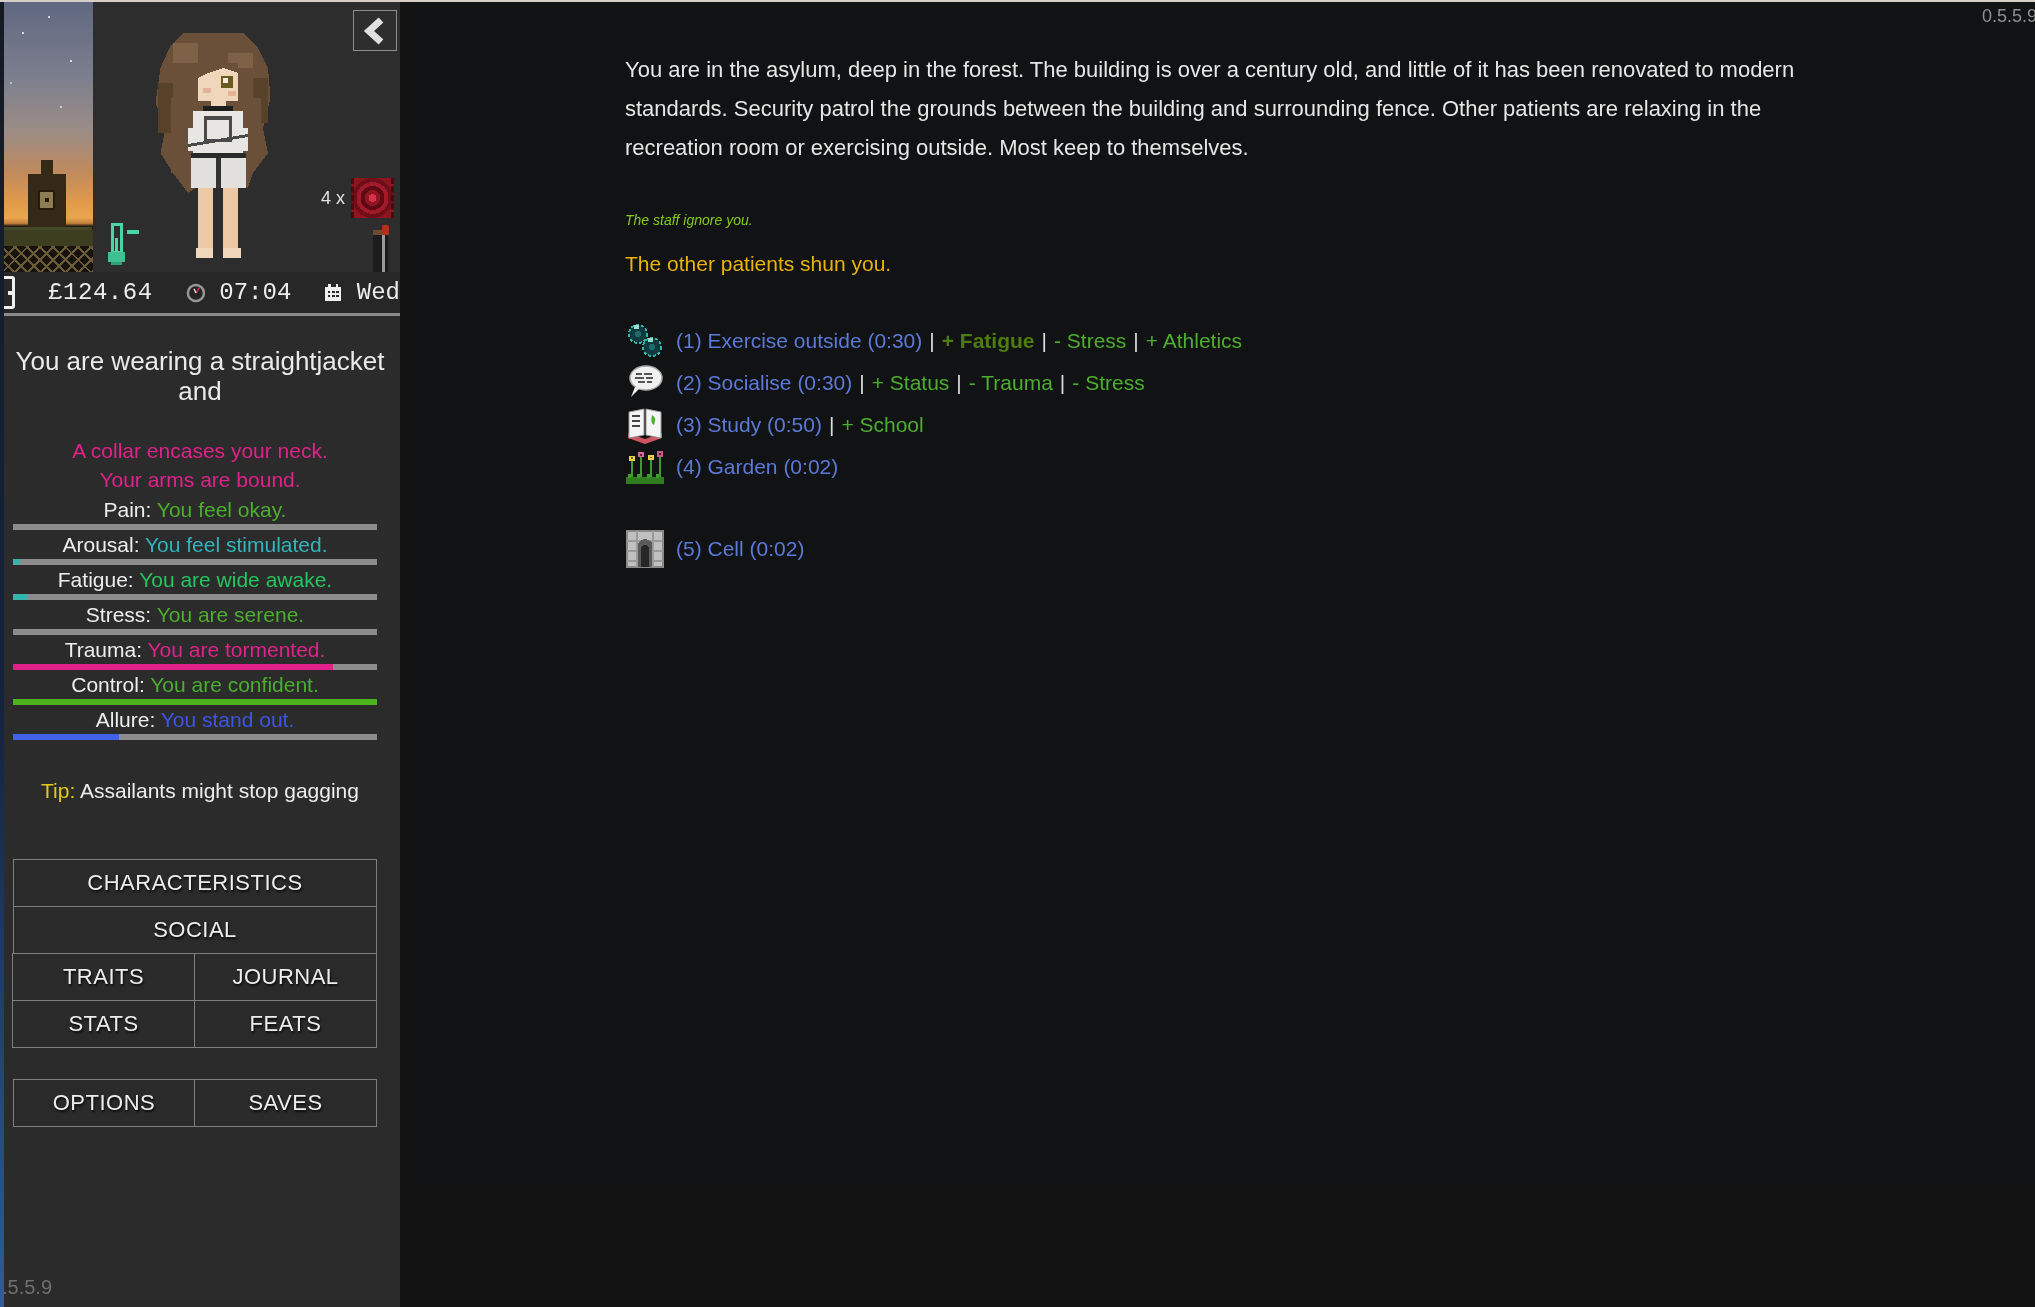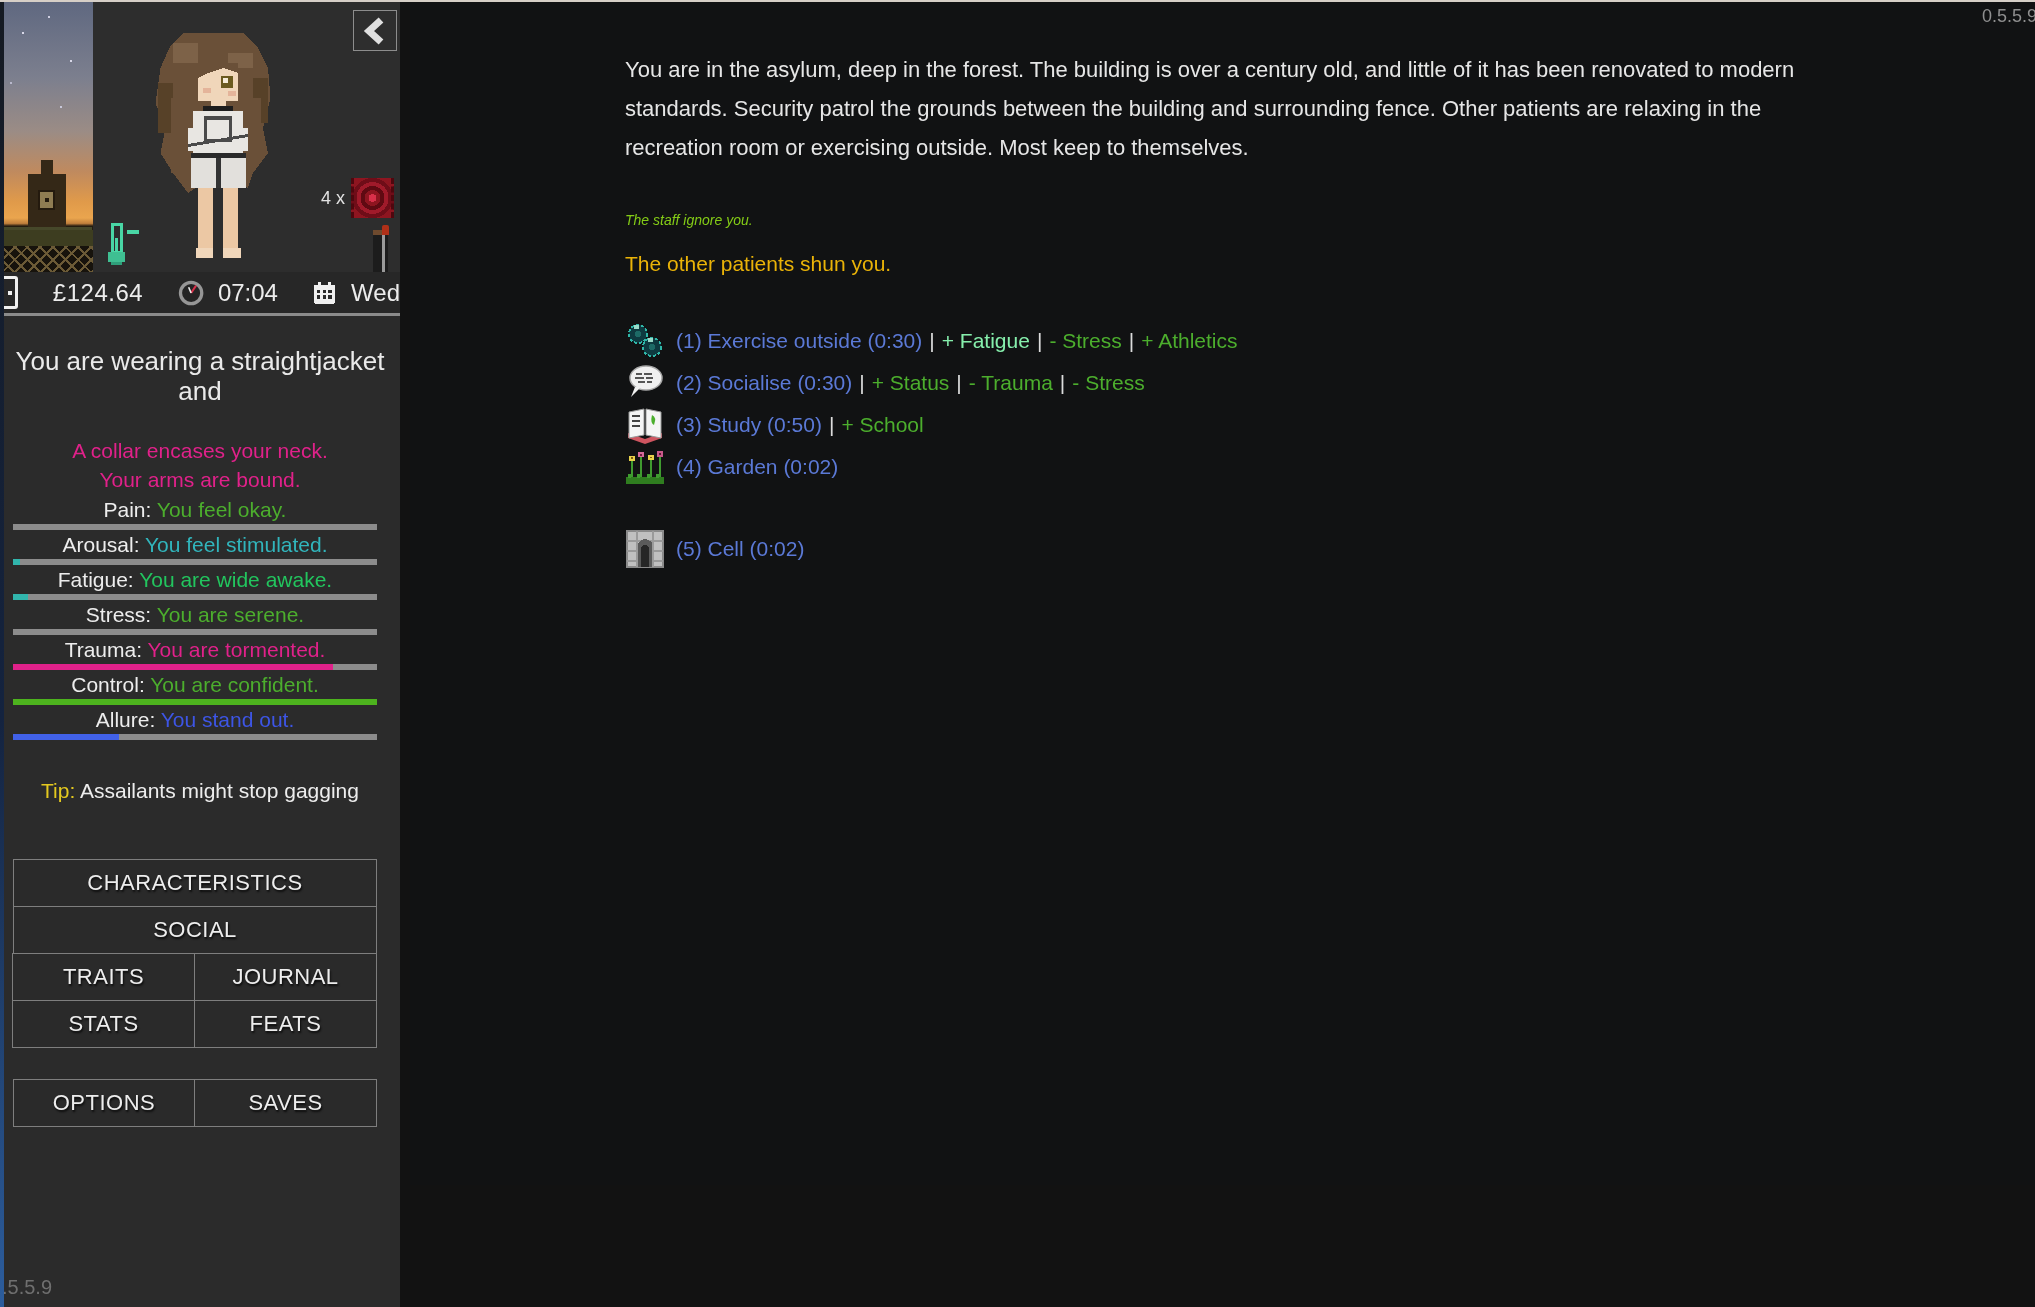--- a/index.html
+++ b/index.html
@@ -92,20 +92,21 @@
     content: ""; position: absolute; left: 0; top: -4px; width: 9px; height: 5px;
     background: #6e4a2e;
   }
   
   .hud-bar {
     position: absolute; left: 0; top: 272px; width: 400px; height: 44px;
     display: flex; align-items: center; justify-content: center; gap: 14px;
     color: #ececec; font-size: 24px;
     border-bottom: 3px solid #8b8b8b;
     background: #272727;
+    font-family: Liberation Mono, monospace;
   }
   .phone-icon { width: 21px; height: 33px; border: 3px solid #f0f0f0; border-radius: 3px; position: relative; }
   .phone-icon::after { content:""; position: absolute; left: 5px; top: 12px; width: 4px; height: 4px; background: #f0f0f0; }
   .hud-money { letter-spacing: 0.5px; }
   .hud-sep { width: 8px; }
   
   .desc-block {
     position: absolute; left: 10px; top: 346px; width: 380px;
     text-align: center; color: #eaeaea; font-size: 26px; line-height: 30px;
   }
@@ -341,21 +342,21 @@
         <svg width="40" height="40" viewBox="0 0 40 40" shape-rendering="crispEdges">
           <circle cx="13" cy="13" r="9" fill="#0e3a40" stroke="#2fb6a8" stroke-width="2" stroke-dasharray="3,2"></circle>
           <rect x="9" y="4" width="5" height="4" fill="#9adbc9"></rect>
           <circle cx="13" cy="13" r="3" fill="#1d6a66"></circle>
           <circle cx="27" cy="26" r="9" fill="#0e3a40" stroke="#2fb6a8" stroke-width="2" stroke-dasharray="3,2"></circle>
           <rect x="23" y="17" width="5" height="4" fill="#9adbc9"></rect>
           <circle cx="27" cy="26" r="3" fill="#1d6a66"></circle>
         </svg>
       </div>
       <span class="action-text">
-        <span class="action-link">(1) Exercise outside (0:30)</span><span class="fx-sep">|</span><span style="color: #86efac;">+ Fatigue</span><span class="fx-sep">|</span><span style="color: rgb(76, 174, 45);">- Stress</span><span class="fx-sep">|</span><span style="color: rgb(76, 174, 45);">+ Athletics</span>
+        <span class="action-link">(1) Exercise outside (0:30)</span><span class="fx-sep">|</span><span style="color: #4d7c0f; font-weight: bold;">+ Fatigue</span><span class="fx-sep">|</span><span style="color: rgb(76, 174, 45);">- Stress</span><span class="fx-sep">|</span><span style="color: rgb(76, 174, 45);">+ Athletics</span>
       </span>
     </div>
 
     <div class="action-row">
       <div class="action-icon">
         <svg width="40" height="40" viewBox="0 0 40 40">
           <ellipse cx="21" cy="15" rx="16" ry="12" fill="#f0f0f0" stroke="#a8a8a8" stroke-width="1.5"></ellipse>
           <polygon points="10,24 17,23 6,34" fill="#f0f0f0"></polygon>
           <rect x="11" y="10" width="6" height="2" fill="#555"></rect>
             <rect x="19" y="10" width="8" height="2" fill="#555"></rect>

